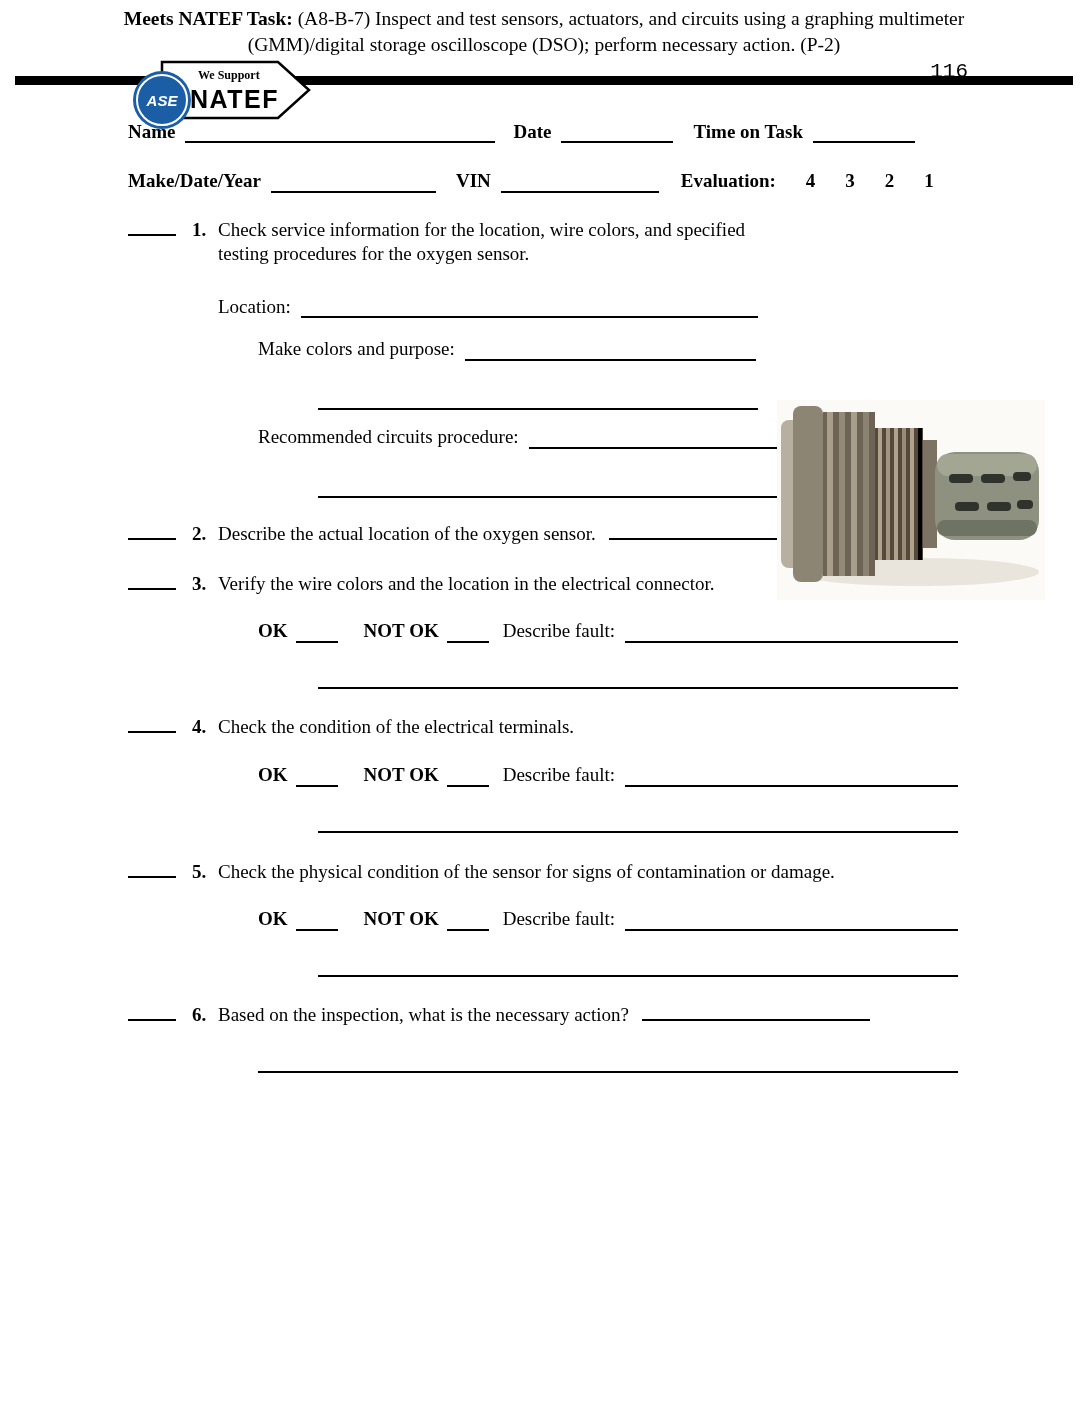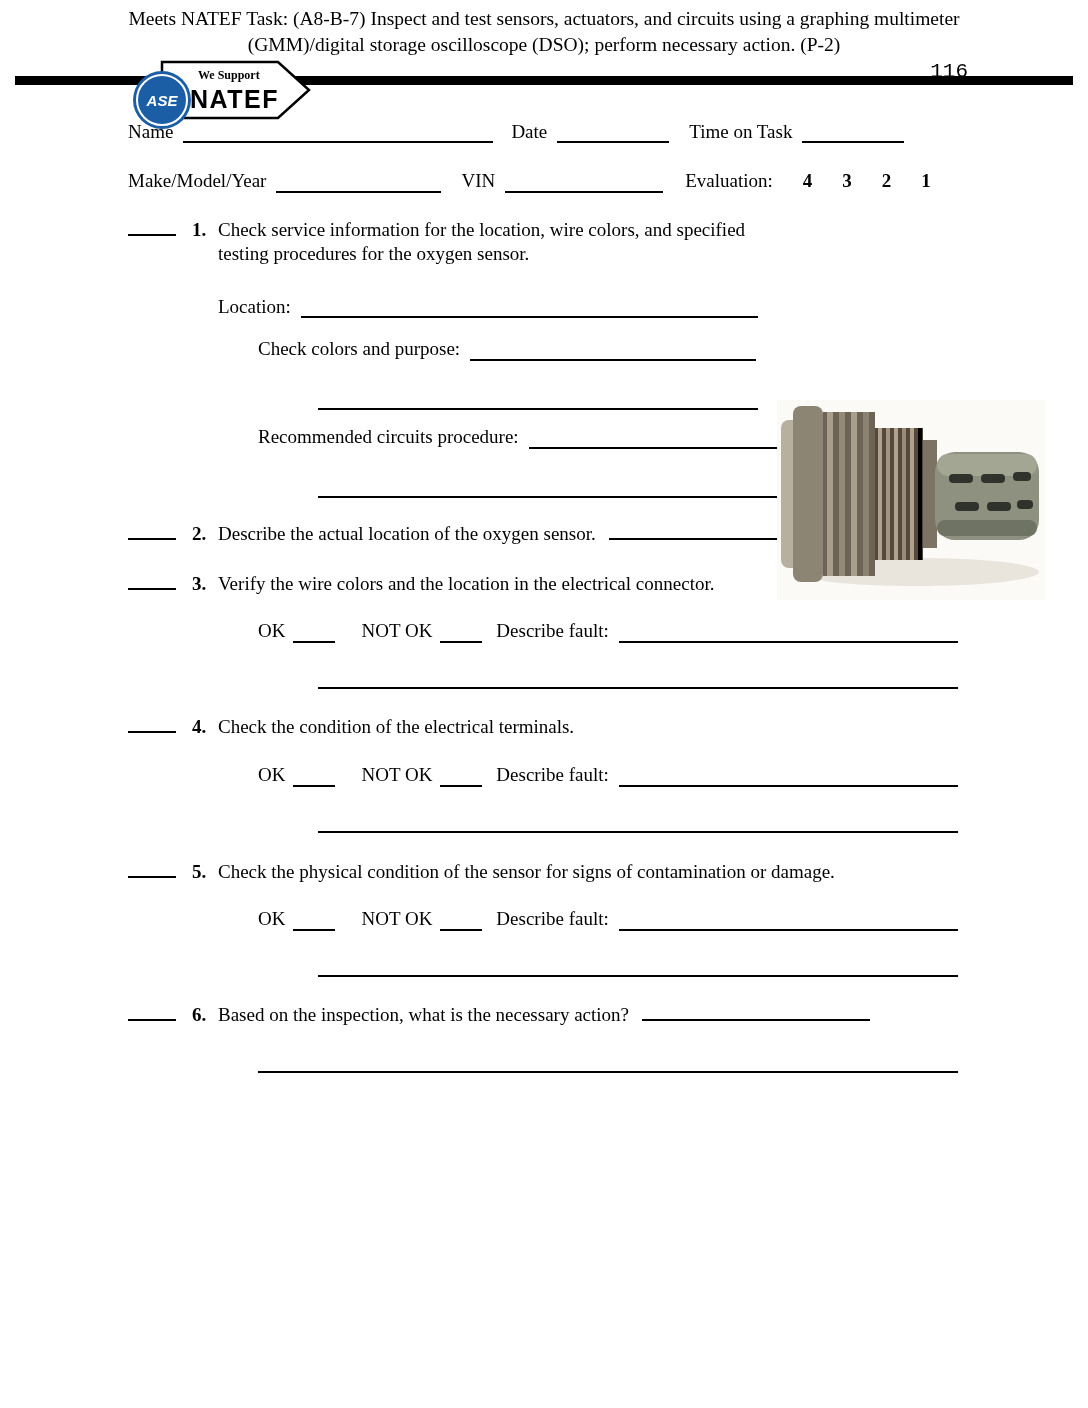--- a/index.html
+++ b/index.html
@@ -26,21 +26,21 @@
   }
   .subtitle {
     max-width:860px;
     margin:6px auto 0;
     text-align:center;
     font-size:19.5px;
     line-height:1.35;
   }
   .rule { height:9px; background:#000; margin:17px 15px 0 15px; }
   .content { padding:35px 128px 0 128px; font-size:19px; line-height:1.25; }
-  b { font-weight:normal; }
+  b { font-weight:bold; }
   .frow { display:flex; align-items:flex-end; }
   .ul { display:inline-block; border-bottom:2px solid #000; }
   .fill { flex:1; }
   .bline { border-bottom:2px solid #000; height:0; }
   .step { display:flex; align-items:baseline; }
   .blank { width:48px; border-bottom:2px solid #000; margin-right:16px; flex:none; }
   .num { font-weight:bold; width:26px; flex:none; }
   .stext { flex:1; }
   .score { margin-left:30px; font-weight:bold; }
   .photo {
@@ -78,21 +78,21 @@
     <div class="frow">
       <b>Name</b>
       <span class="ul" style="width:310px;margin:0 18px 0 10px"></span>
       <b>Date</b>
       <span class="ul" style="width:112px;margin:0 20px 0 10px"></span>
       <b>Time on Task</b>
       <span class="ul" style="width:102px;margin:0 0 0 10px"></span>
     </div>
 
     <div class="frow" style="margin-top:26px">
-      <b>Make/Model/Year</b>
+      <b>Make/Date/Year</b>
       <span class="ul" style="width:165px;margin:0 20px 0 10px"></span>
       <b>VIN</b>
       <span class="ul" style="width:158px;margin:0 22px 0 10px"></span>
       <b>Evaluation:</b>
       <b class="score">4</b>
       <b class="score">3</b>
       <b class="score">2</b>
       <b class="score">1</b>
     </div>
 
@@ -101,21 +101,21 @@
       <b class="num">1.</b>
       <div class="stext" style="max-width:530px">Check service information for the location, wire colors, and specified testing procedures for the oxygen sensor.</div>
     </div>
 
     <div class="frow" style="margin:29px 202px 0 90px">
       <span>Location:</span>
       <span class="ul fill" style="margin-left:10px"></span>
     </div>
 
     <div class="frow" style="margin:19px 204px 0 130px">
-      <span>Check colors and purpose:</span>
+      <span>Make colors and purpose:</span>
       <span class="ul fill" style="margin-left:10px"></span>
     </div>
 
     <div class="bline" style="margin:47px 202px 0 190px"></div>
 
     <div class="frow" style="margin:15px 2px 0 130px">
       <span>Recommended circuits procedure:</span>
       <span class="ul fill" style="margin-left:10px"></span>
     </div>
 

